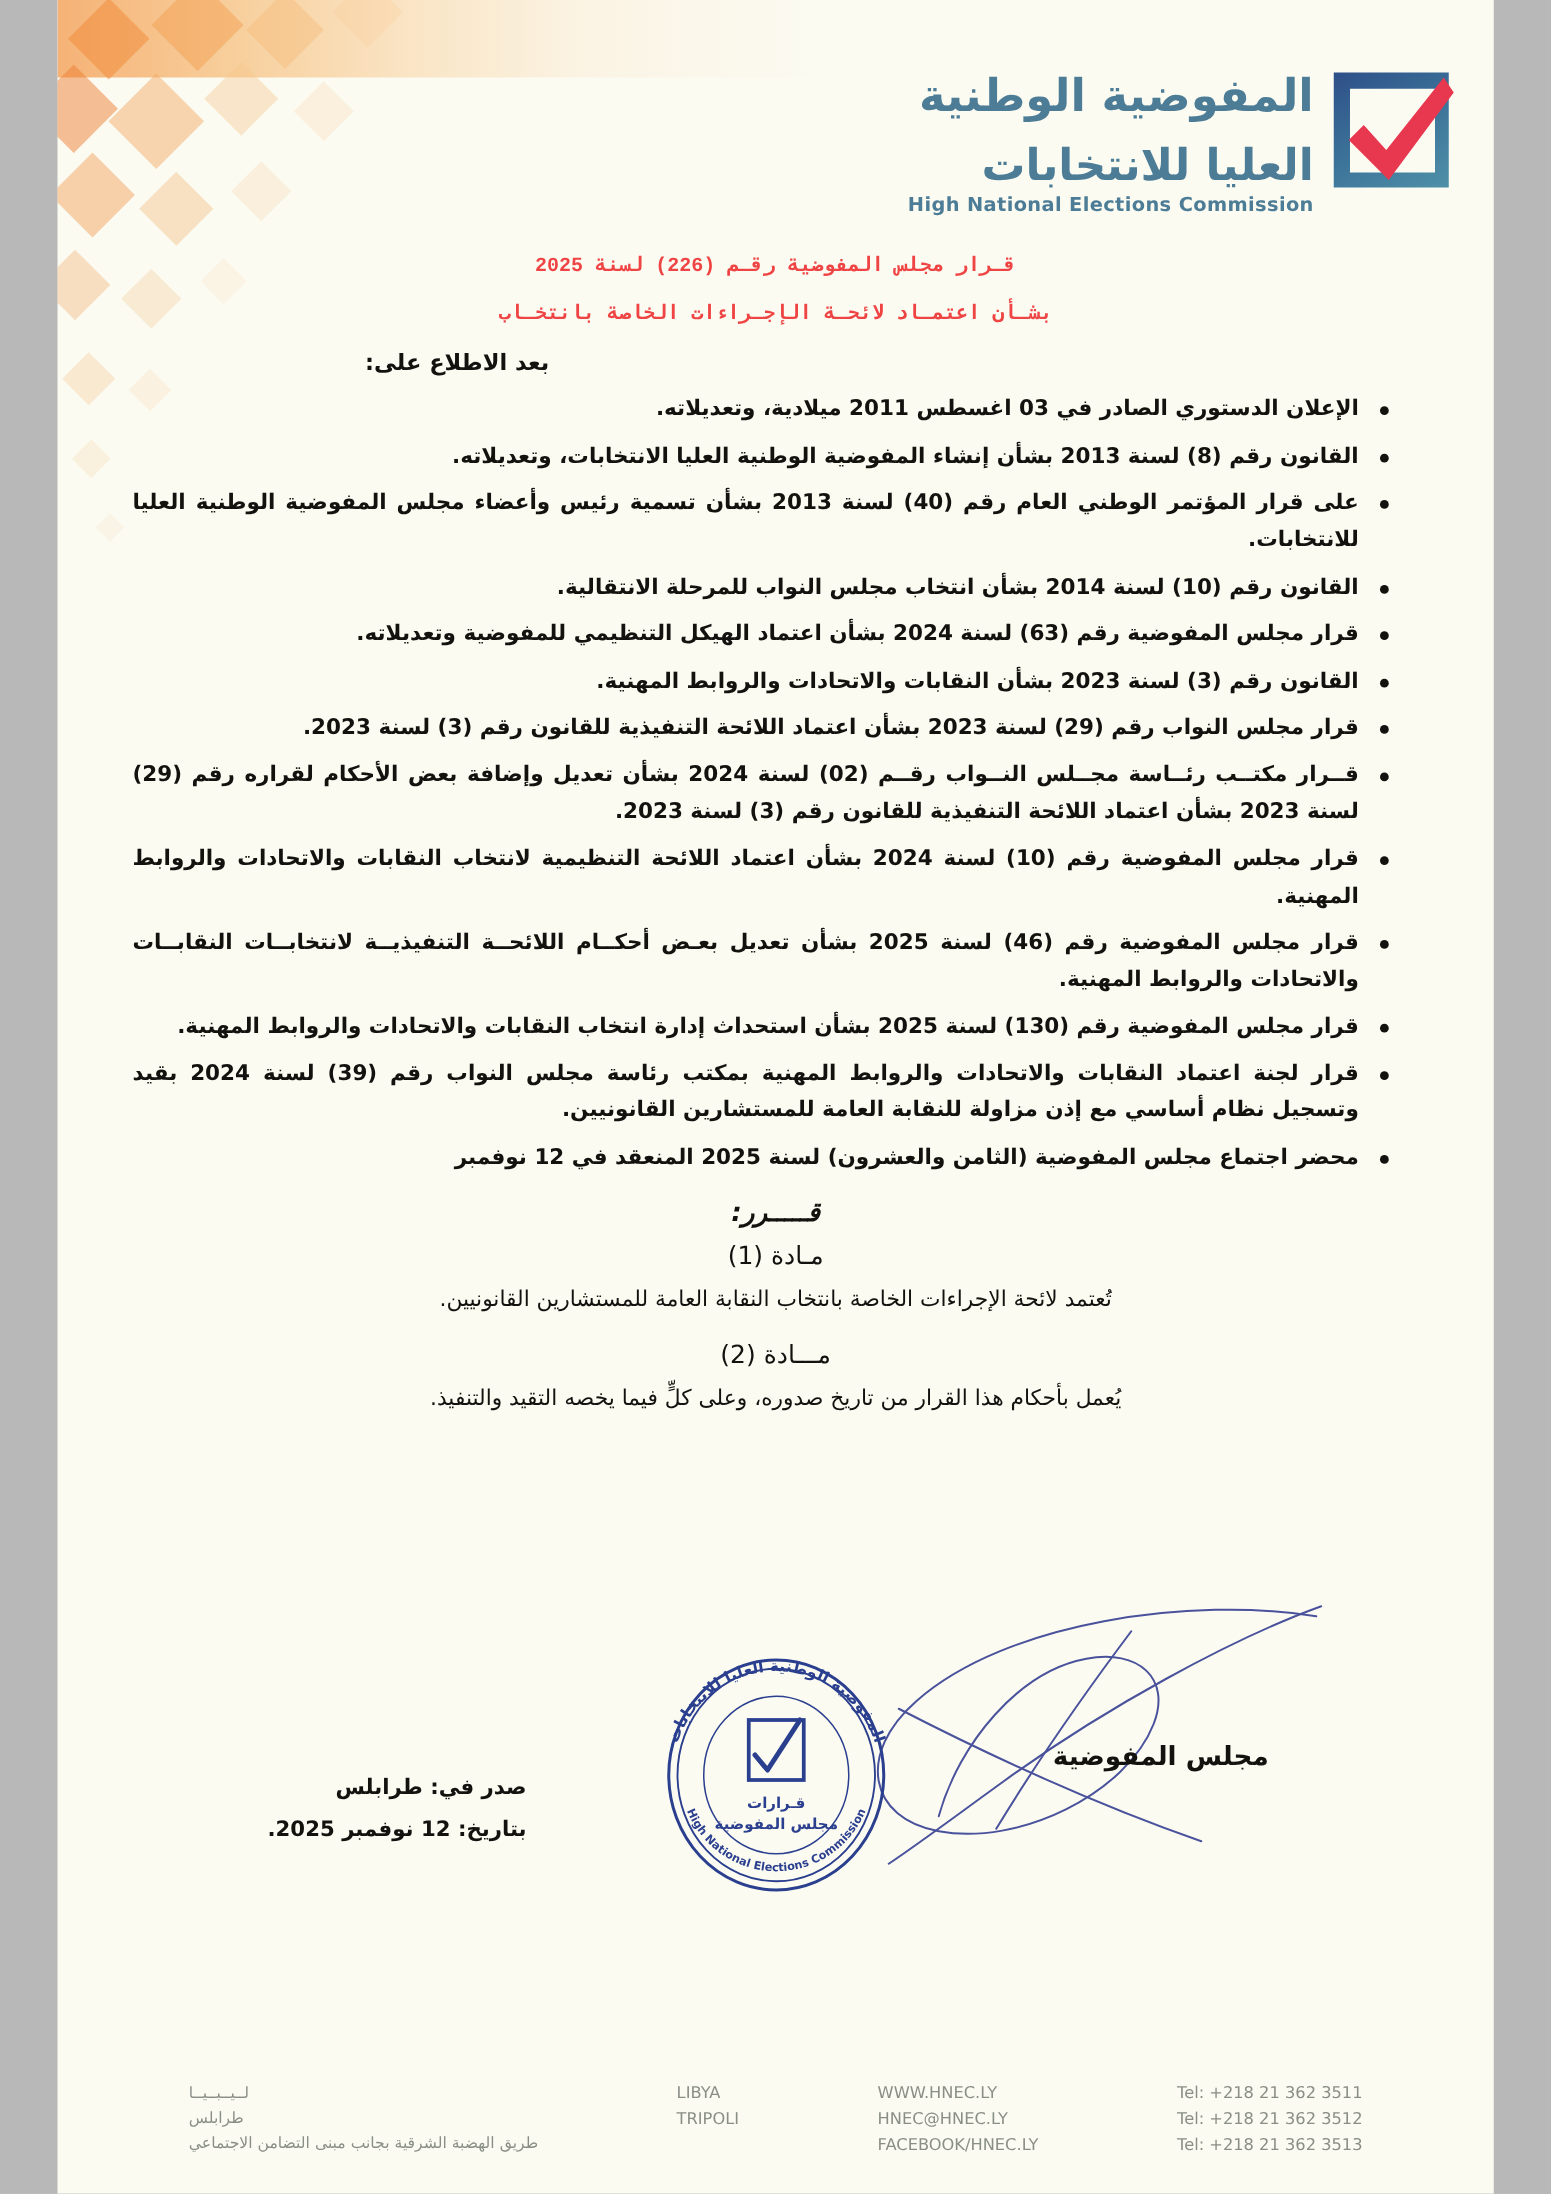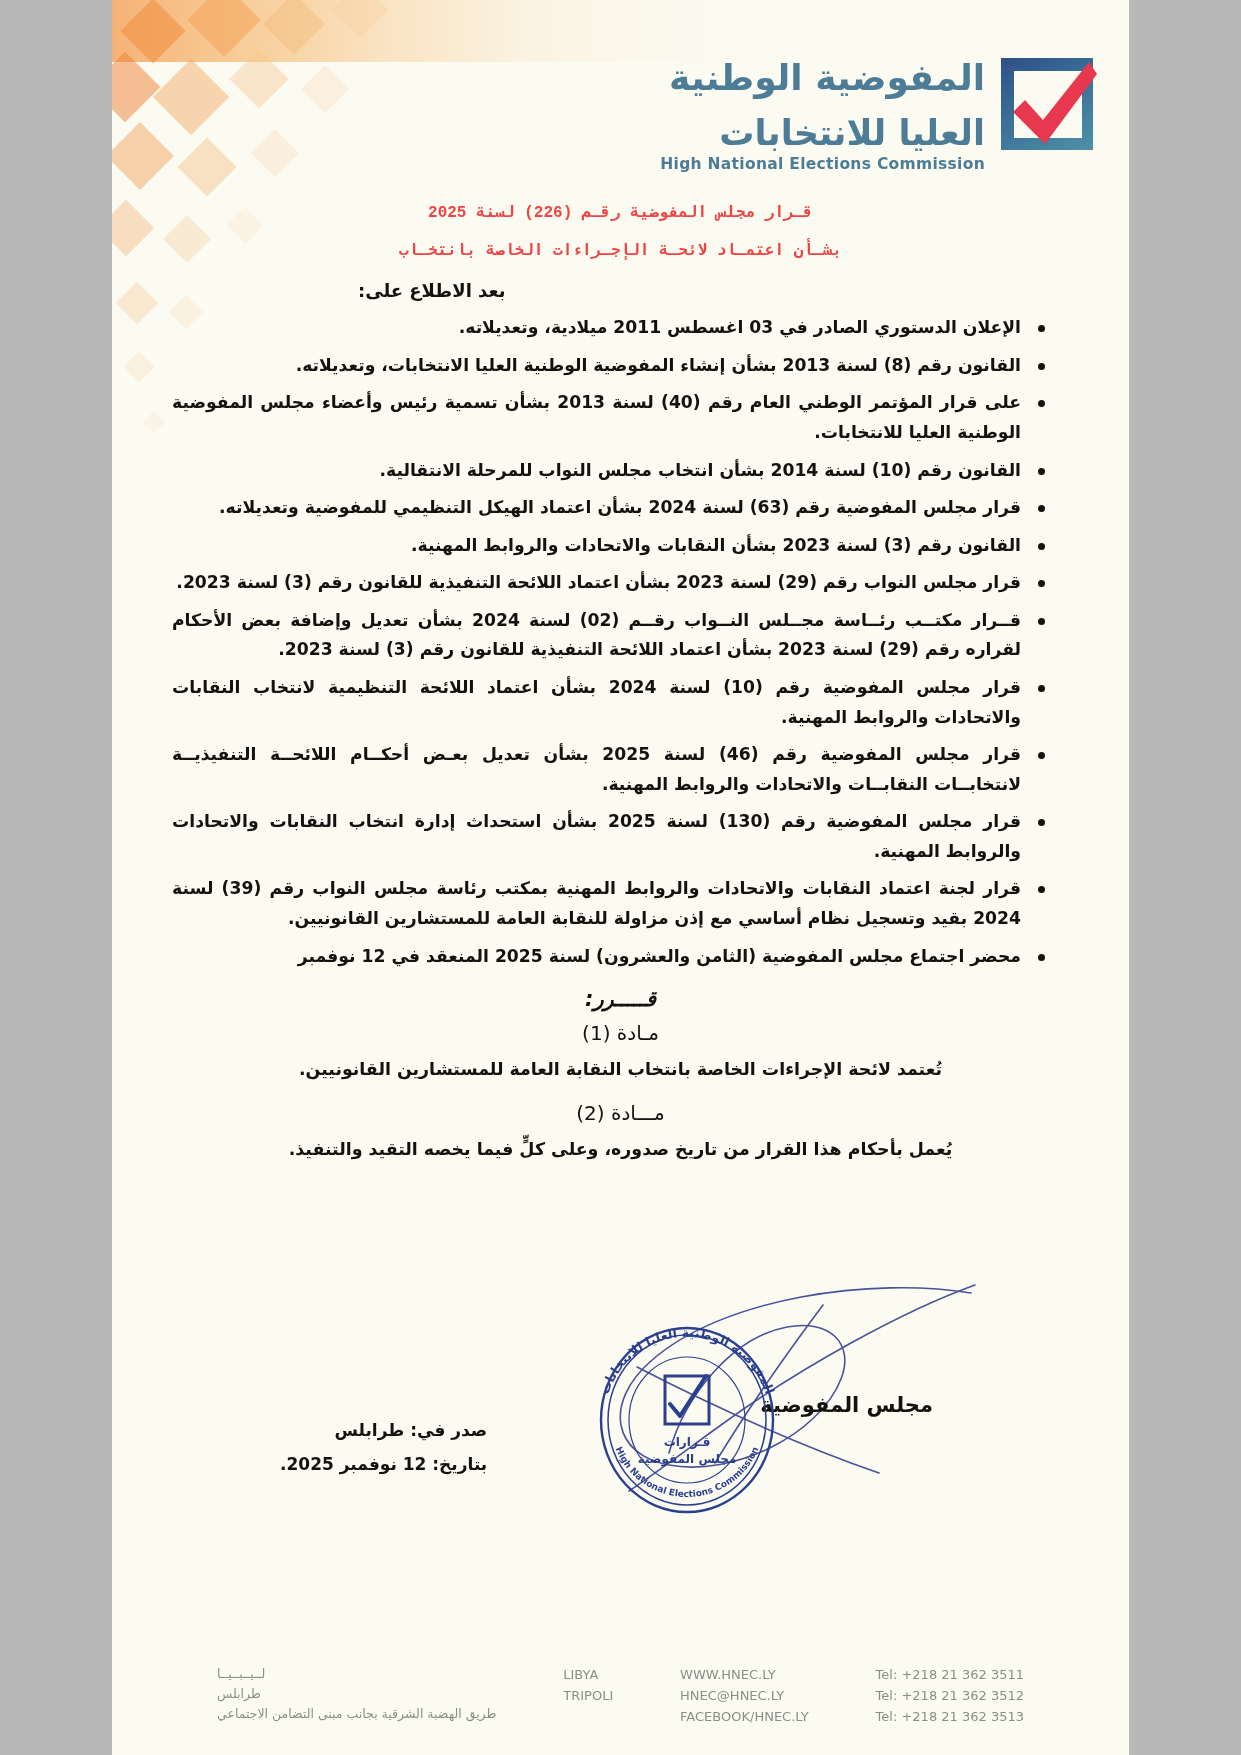--- a/index.html
+++ b/index.html
@@ -3,21 +3,21 @@
 <meta charset="utf-8">
 <title>HNEC Decision 226/2025</title>
 <style>
   html, body {
     margin: 0;
     padding: 0;
     background: #b8b8b8;
   }
   .page {
     position: relative;
-    width: 1017px;
+    width: 1149px;
     height: 1755px;
     margin: 0 auto;
     background: #fbfbf2;
     overflow: hidden;
     font-family: "DejaVu Sans", "Liberation Sans", sans-serif;
     color: #14120f;
   }
 
   
   .mosaic {
@@ -164,30 +164,30 @@
   }
   .article-head {
     text-align: center;
     font-size: 20px;
     font-weight: normal;
     margin: 10px 0 10px 0;
   }
   .article-body {
     text-align: center;
     font-size: 17.4px;
-    font-weight: bold;
+    font-weight: normal;
     line-height: 1.7;
     margin: 0 0 16px 0;
   }
 
   
   .sign-area {
     position: absolute;
     top: 1265px;
-    left: 0; right: 16px;
+    left: 0; right: 0;
     height: 250px;
     z-index: 3;
   }
   .sign-council {
     position: absolute;
     right: 180px;
     top: 128px;
     font-size: 21px;
     font-weight: bold;
   }

